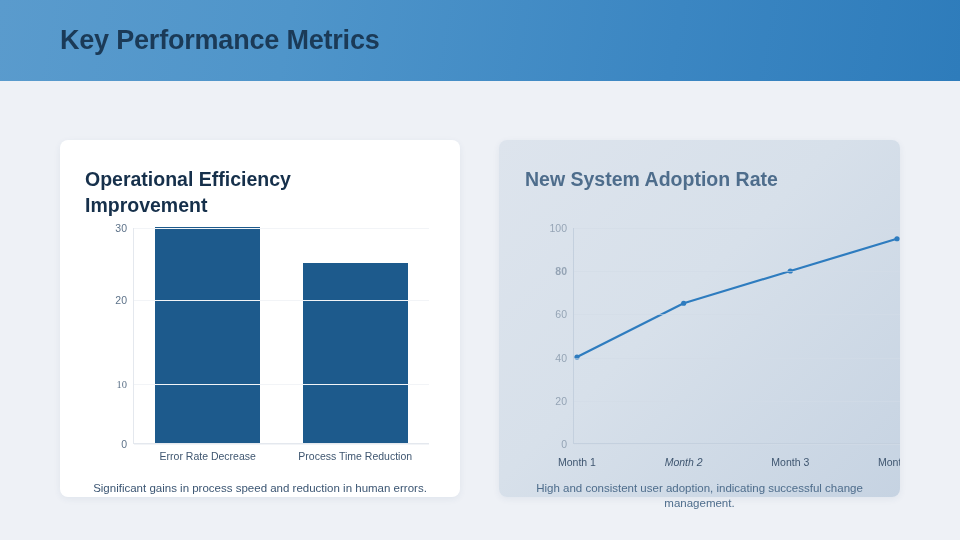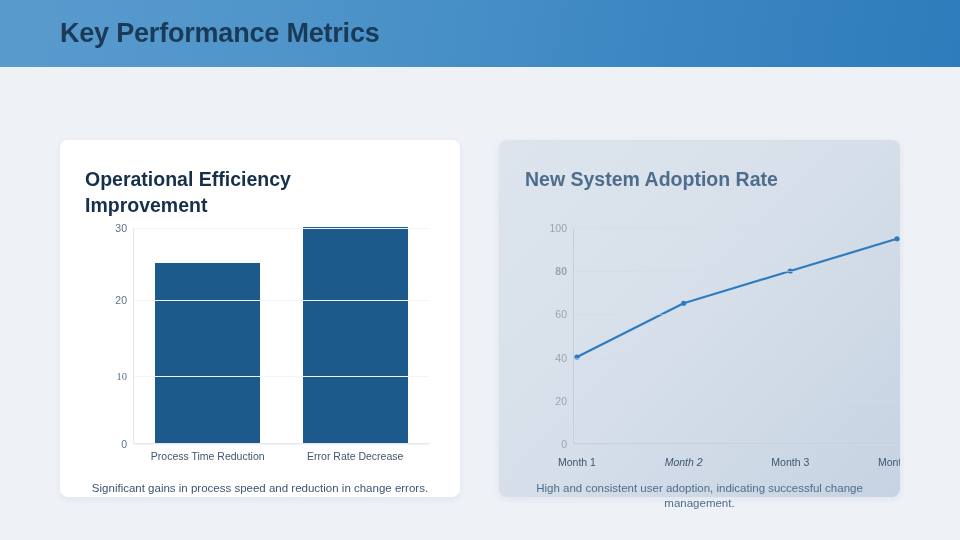--- a/index.html
+++ b/index.html
@@ -14,21 +14,21 @@
     font-family: "Liberation Sans", sans-serif;
     background: #eef1f6;
     position: relative;
   }
 
   
   .header {
     position: absolute;
     left: 0; top: 0;
     width: 960px;
-    height: 67px;
+    height: 81px;
     background: linear-gradient(100deg, #5a9bcd 0%, #4f95ca 30%, #3b86c2 70%, #2e7cbb 100%);
     display: flex;
     align-items: center;
   }
   .header-title {
     margin-left: 60px;
     font-size: 27px;
     font-weight: bold;
     color: #1b3a57;
     letter-spacing: -0.2px;
@@ -203,45 +203,45 @@
   <h1 class="header-title">Key Performance Metrics</h1>
 </div>
 
 <div class="card card-left">
   <h2 class="card-title">Operational Efficiency Improvement</h2>
 
   <div class="chart bar-chart">
     <div class="bar-plot" id="bar-plot">
       <div class="bars" id="bar-series">
           <div class="bar-slot">
+            <div class="bar" title="Error Rate Decrease: 30" style="height: 216px; background: rgb(29, 90, 140);"></div>
+            <span class="xtick-bar">Error Rate Decrease</span>
+          </div>
+          <div class="bar-slot">
             <div class="bar" title="Process Time Reduction: 25" style="height: 180px; background: rgb(29, 90, 140);"></div>
             <span class="xtick-bar">Process Time Reduction</span>
           </div>
-          <div class="bar-slot">
-            <div class="bar" title="Error Rate Decrease: 30" style="height: 216px; background: rgb(29, 90, 140);"></div>
-            <span class="xtick-bar">Error Rate Decrease</span>
-          </div>
         </div>
     <div class="gridline" style="top: 216px;">
           <span class="ytick">0</span>
         </div>
-        <div class="gridline" style="top: 148px; font-family: Liberation Serif, serif;">
+        <div class="gridline" style="top: 156px; font-family: Liberation Serif, serif;">
           <span class="ytick">10</span>
         </div>
         <div class="gridline" style="top: 72px;">
           <span class="ytick">20</span>
         </div>
         <div class="gridline" style="top: 0px;">
           <span class="ytick">30</span>
         </div>
       </div>
   </div>
 </div>
 
-<div class="caption caption-left">Significant gains in process speed and reduction in change errors.</div>
+<div class="caption caption-left">Significant gains in process speed and reduction in human errors.</div>
 
 <div class="card card-right clip-right">
   <h2 class="card-title">New System Adoption Rate</h2>
 
   <div class="chart line-chart">
     <div class="line-plot" id="line-plot">
       <svg class="line-svg" id="line-svg" viewBox="0 0 327 216" preserveAspectRatio="none">
           <polyline points="3,129.6 110,75.6 217,43.19999999999999 324,10.800000000000011" fill="none" stroke="#2e7cbf" stroke-width="2.2" stroke-linejoin="round" stroke-linecap="round" vector-effect="non-scaling-stroke"></polyline>
           <circle cx="3" cy="129.6" r="2.6" fill="#2e7cbf">
             <title>Month 1: 40</title>

